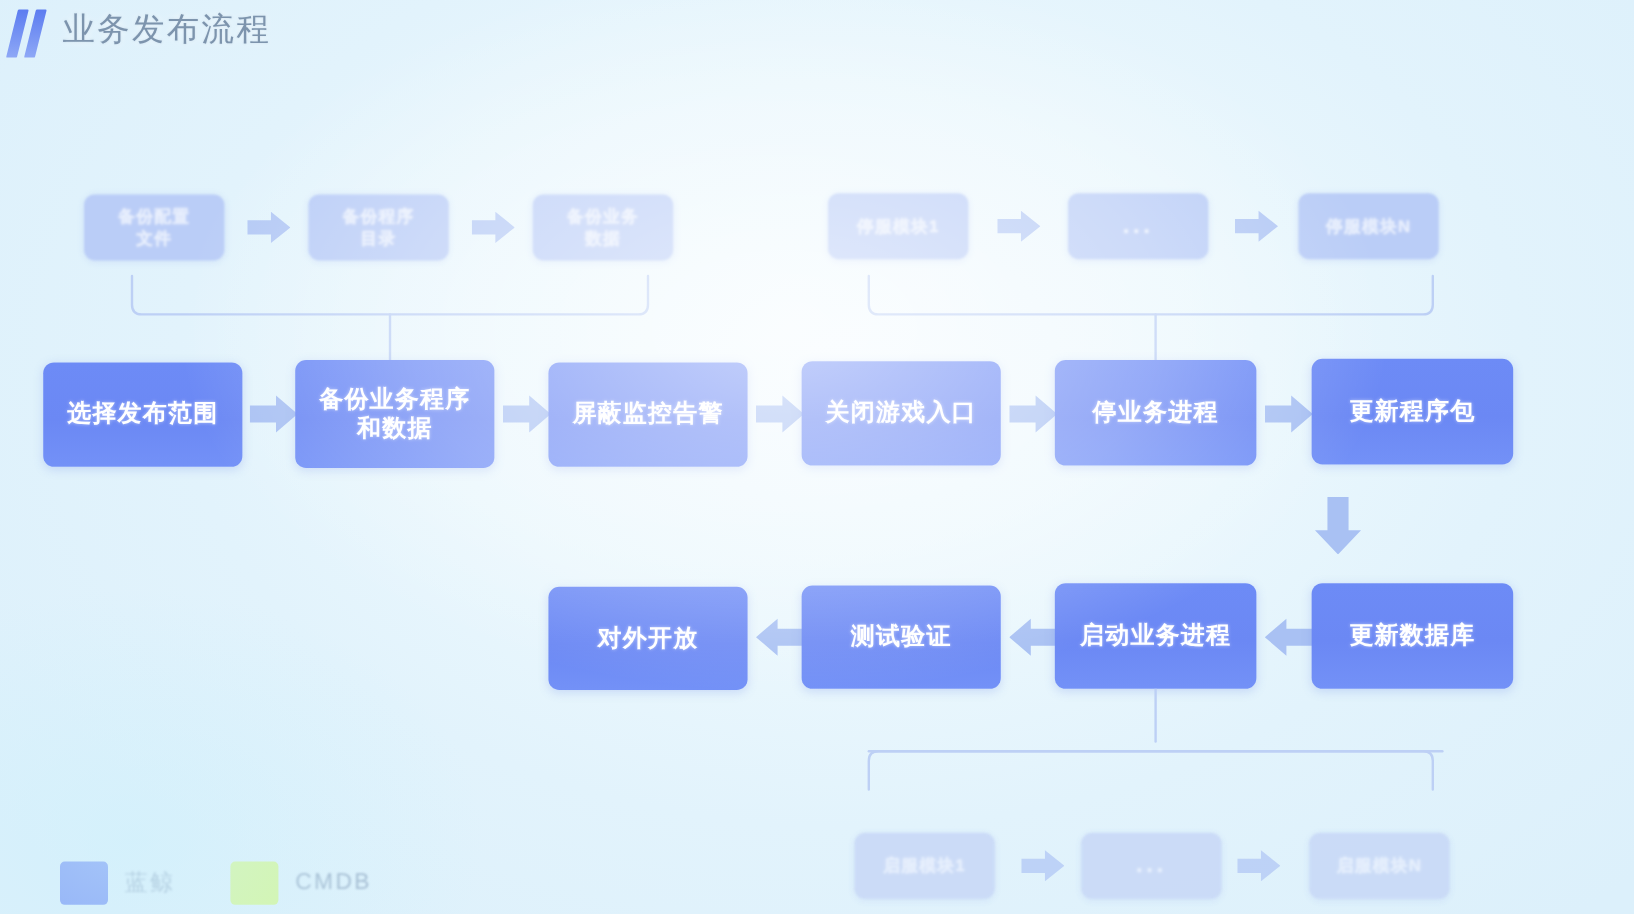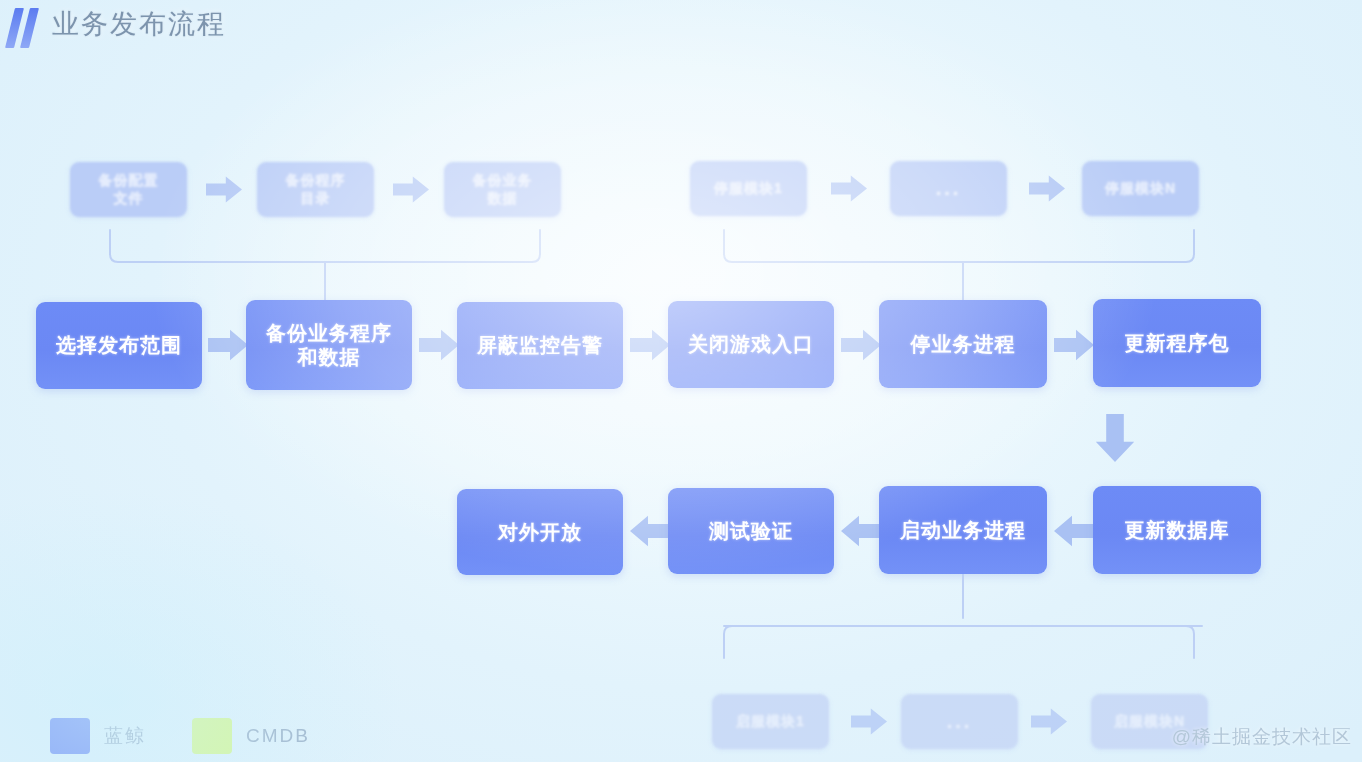--- a/index.html
+++ b/index.html
@@ -315,16 +315,15 @@
     <div class="legend-item">
       <div class="legend-swatch" style="background:#7a97f5;"></div>
       <div class="legend-label">蓝鲸</div>
     </div>
     <div class="legend-item">
       <div class="legend-swatch" style="background:#d5f79a;"></div>
       <div class="legend-label">CMDB</div>
     </div>
   </div>
 
-  <div id="watermark">@稀土掘金技术社区</div>
 
   <div id="glare"></div>
 </div>
 
 </body></html>

